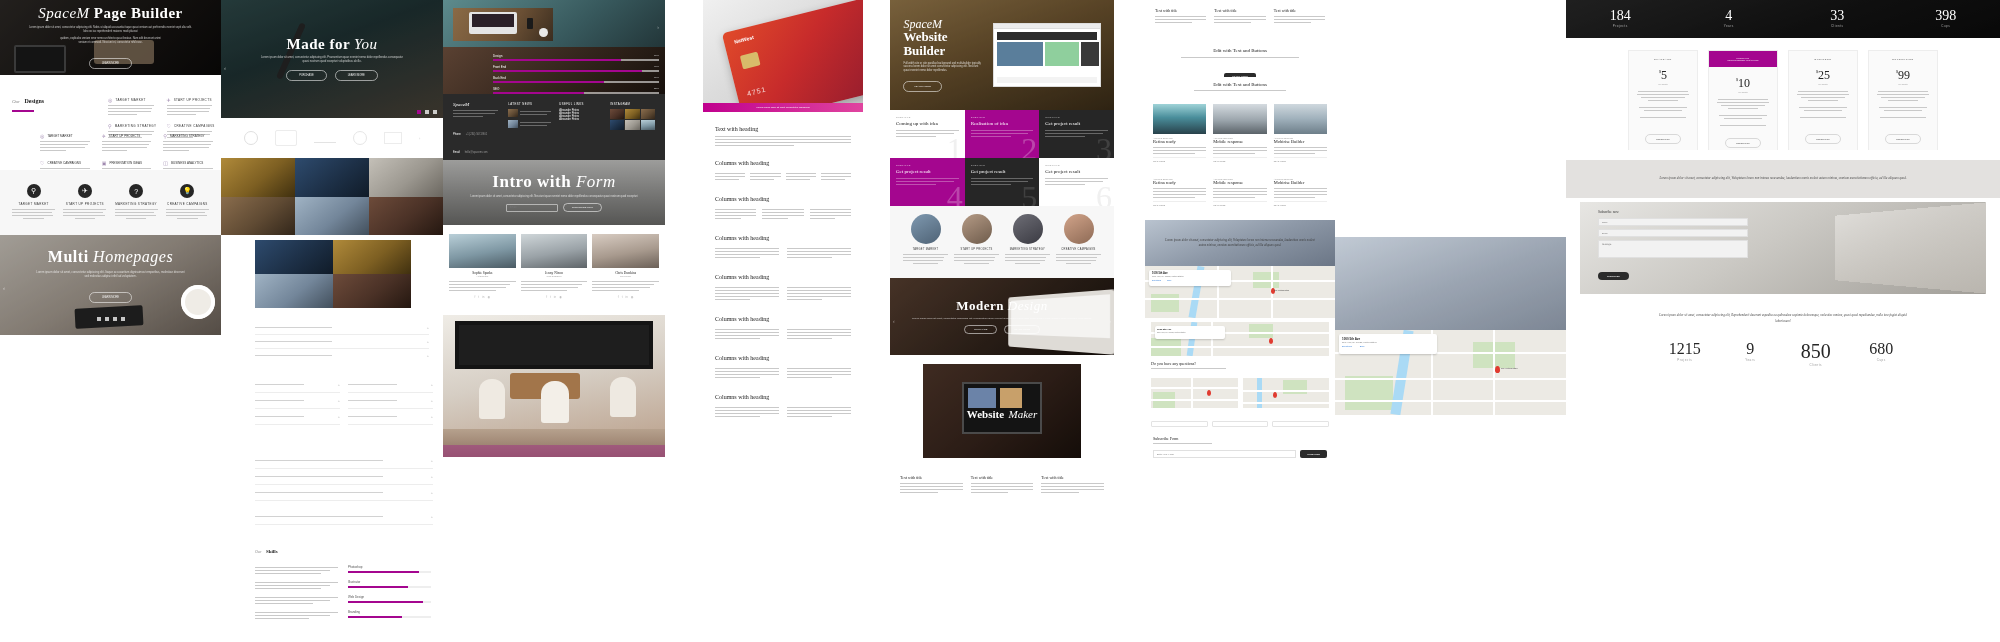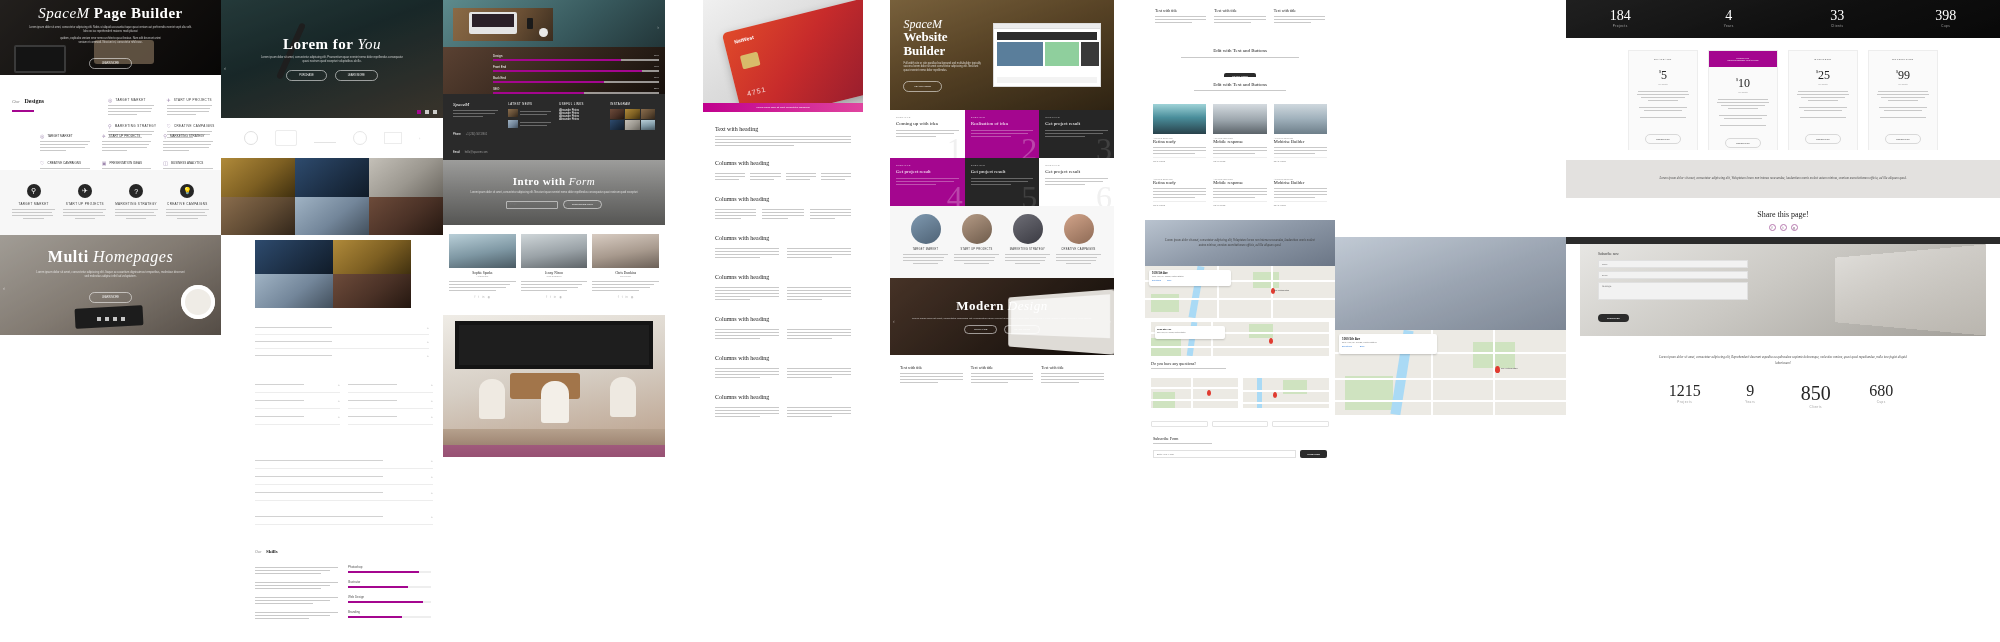--- a/index.html
+++ b/index.html
@@ -314,21 +314,21 @@
   </div>
 
   <div class="col" style="left:221px;width:222px;height:642px;background:#fff;">
 
     <div class="panel hero" style="height:118px;">
       <div class="bg ph ph-hands"></div>
       <div class="film-l"></div>
       <div style="position:absolute;left:30%;top:18%;width:6px;height:60px;background:#1e1e1e;transform:rotate(24deg);z-index:1;border-radius:3px;"></div>
       <div class="inner" style="z-index:3;">
         <h1 style="font-size:15px;">
-          <span>Lorem for</span>
+          <span>Made for</span>
           <em>You</em>
         </h1>
         <p class="sub" style="font-size:2.7px;max-width:74%;">Lorem ipsum dolor sit amet, consectetur adipiscing elit. Praesentium quae eveniet nemo dolor repellendus consequatur quasi nostrum quod excepturi voluptatibus ab illo.</p>
         <div style="margin-top:6px;display:flex;gap:8px;justify-content:center;">
           <span class="btn-ghost" style="font-size:2.6px;padding:3px 12px;">PURCHASE</span>
           <span class="btn-ghost" style="font-size:2.6px;padding:3px 12px;">LEARN MORE</span>
         </div>
       </div>
       <div style="position:absolute;left:3px;top:55%;color:rgba(255,255,255,.6);font-size:6px;z-index:3;">‹</div>
       <div style="position:absolute;right:6px;bottom:4px;z-index:3;" class="dots">
@@ -589,21 +589,21 @@
           </div>
         </div>
       </div>
 
     </div>
 
     <div class="panel hero" style="height:65px;">
       <div class="bg ph ph-office"></div>
       <div class="film-l"></div>
       <div class="inner" style="z-index:3;">
-        <h1 style="font-size:11px;">
+        <h1 style="font-size:17px;">
           <span>Intro with</span>
           <em>Form</em>
         </h1>
         <p class="sub" style="font-size:2.6px;max-width:86%;">Lorem ipsum dolor sit amet, consectetur adipiscing elit. Nesciunt quae eveniet nemo dolor repellendus consequatur quasi nostrum quod excepturi</p>
         <div style="margin-top:5px;display:flex;gap:5px;justify-content:center;align-items:center;">
           <input style="width: 52px; height: 8px; border: 1px solid rgba(255, 255, 255, 0.5); background: transparent; font-size: 2.6px; color: rgb(255, 255, 255); padding: 0px 3px; border-radius: 1px;" placeholder="Email">
           <span class="btn-ghost" style="font-size:2.5px;padding:2px 8px;">SUBSCRIBE NOW</span>
         </div>
       </div>
     </div>
@@ -954,20 +954,34 @@
         <p class="sub" style="font-size:2.5px;max-width:94%;">Lorem ipsum dolor sit amet, consectetur adipiscing elit. Praesentium quae eveniet nemo dolor repellendus consequatur quasi nostrum quod excepturi voluptatibus.</p>
         <div style="margin-top:5px;display:flex;gap:7px;justify-content:center;">
           <span class="btn-ghost" style="font-size:2.4px;padding:2px 9px;">PURCHASE</span>
           <span class="btn-ghost" style="font-size:2.4px;padding:2px 9px;">LEARN MORE</span>
         </div>
       </div>
       <div style="position:absolute;left:3px;top:52%;color:rgba(255,255,255,.5);font-size:5px;z-index:3;">‹</div>
       <div style="position:absolute;right:3px;top:52%;color:rgba(255,255,255,.5);font-size:5px;z-index:3;">›</div>
     </div>
 
+    <div class="panel white" style="height:110px;padding:9px 0 0;">
+      <div style="position:relative;margin:0 auto;width:158px;height:94px;overflow:hidden;">
+        <div class="ph ph-gallery6" style="position:absolute;inset:0;"></div>
+        <div style="position:absolute;inset:0;background:rgba(0,0,0,.42);"></div>
+        <div style="position:absolute;left:50%;top:18px;transform:translateX(-50%);width:80px;height:52px;background:#141414;border:2px solid #4a4a4a;">
+          <div style="position:absolute;left:4px;top:4px;width:28px;height:20px;background:#6b83a8;"></div>
+          <div style="position:absolute;left:36px;top:4px;width:22px;height:20px;background:#c8a06a;"></div>
+        </div>
+        <div style="position:absolute;left:0;right:0;top:40px;text-align:center;z-index:2;">
+          <span style="color:#fff;font-family:'Liberation Serif',serif;font-weight:700;font-size:11px;">Website</span>
+          <span style="color:#fff;font-family:'Liberation Serif',serif;font-style:italic;font-size:11px;">Maker</span>
+        </div>
+      </div>
+    </div>
 
     <div class="panel white" style="height:177px;padding:10px 10px 0;display:grid;grid-template-columns:1fr 1fr 1fr;gap:8px;align-content:start;">
       <div>
         <div style="font-family:'Liberation Serif',serif;font-size:4px;color:#232323;">Text with title</div>
         <span class="tline" style="margin-top:3px;"></span>
           <span class="tline"></span>
           <span class="tline"></span>
           <span class="tline" style="width:60%"></span>
       </div>
       <div>
@@ -1290,29 +1304,20 @@
         <div style="text-align:center;margin-top:8px;"><span style="display:inline-block;border:1px solid #d8d8d8;border-radius:20px;font-size:2.2px;color:#555;padding:3px 10px;">ORDER NOW</span></div>
       </div>
     </div>
 
     <div class="panel white" style="height:52px;padding:10px 0 0;">
       <div style="background:#e3e1df;height:38px;display:flex;align-items:center;justify-content:center;padding:0 90px;">
         <p style="font-family:'Liberation Serif',serif;font-style:italic;font-size:3.2px;color:#4a4a4a;text-align:center;line-height:1.8;">Lorem ipsum dolor sit amet, consectetur adipiscing elit, Voluptatem lorem non interea recusandae, laudantium omnis molest autem minima, omnium exercitationem officia, ad illa aliquam quod.</p>
       </div>
     </div>
 
-    <div class="panel white" style="height:42px;text-align:center;padding-top:8px;">
-      <div style="font-family:'Liberation Serif',serif;font-size:8px;color:#232323;">Share this page!</div>
-      <div style="display:flex;gap:4px;justify-content:center;margin-top:5px;">
-        <span class="soc" style="width:7px;height:7px;font-size:3.5px;">f</span>
-        <span class="soc" style="width:7px;height:7px;font-size:3.5px;">t</span>
-        <span class="soc" style="width:7px;height:7px;font-size:3.5px;">g</span>
-      </div>
-      <div style="margin-top:6px;height:12px;background:#2b2b2b;"></div>
-    </div>
 
     <div class="panel" style="height:92px;position:relative;margin:0 14px;width:calc(100% - 28px);">
       <div class="ph ph-laptopkb" style="position:absolute;inset:0;"></div>
       <div style="position:absolute;right:6px;top:8px;width:160px;height:76px;background:linear-gradient(160deg,#dedcd8,#b9b5ae);transform:perspective(140px) rotateY(-18deg);"></div>
       <div style="position:absolute;left:18px;top:8px;width:150px;">
         <div style="font-size:3.5px;color:#333;font-family:'Liberation Serif',serif;">Subscribe now</div>
         <input style="display: block; width: 100%; height: 8px; margin-top: 4px; background: rgb(242, 242, 242); border: 1px solid rgb(224, 224, 224); font-size: 2.2px; padding: 0px 3px;" placeholder="Name">
         <input style="display: block; width: 100%; height: 8px; margin-top: 3px; background: rgb(242, 242, 242); border: 1px solid rgb(224, 224, 224); font-size: 2.2px; padding: 0px 3px;" placeholder="Email">
         <textarea style="display: block; width: 100%; height: 18px; margin-top: 3px; background: rgb(242, 242, 242); border: 1px solid rgb(224, 224, 224); font-size: 2.2px; padding: 2px 3px; resize: none;" placeholder="Message"></textarea>
         <div style="margin-top:5px;"><span style="display:inline-block;background:#2b2b2b;color:#fff;font-size:2.2px;padding:3px 9px;border-radius:10px;">SUBSCRIBE</span></div>

